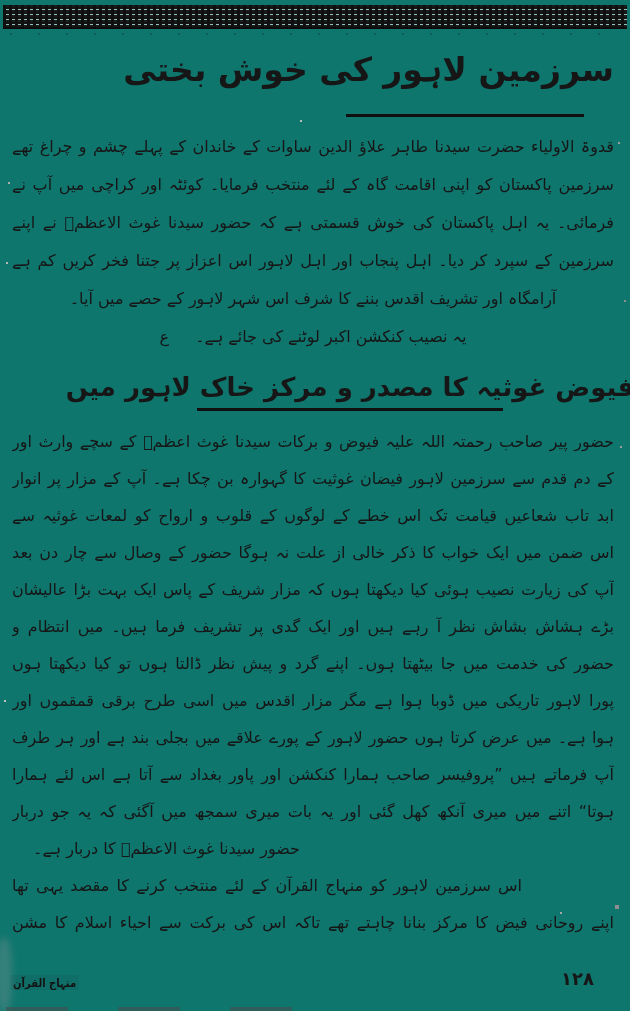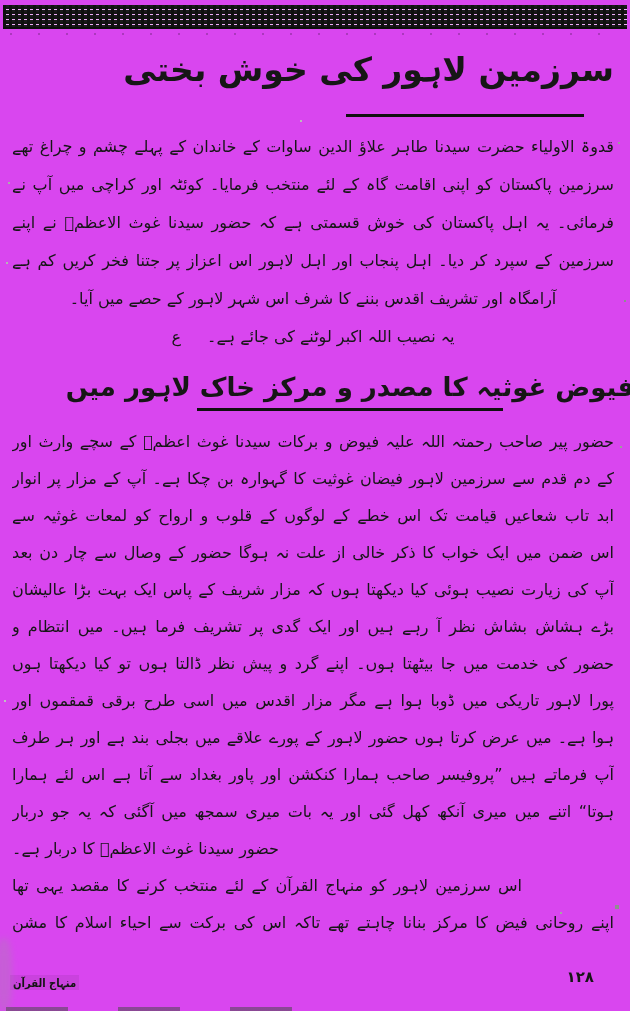--- a/index.html
+++ b/index.html
@@ -1,19 +1,19 @@
 <!DOCTYPE html>
 <html lang="ur"><head>
 <meta charset="utf-8">
 <style>
   html,body{margin:0;padding:0;}
   .page{
     position:relative;
     width:630px;height:1011px;
-    background:#d946ef;
+    background:#0f766e;
     overflow:hidden;
     color:#161616;
     font-family:"DejaVu Sans",sans-serif;
   }
   
   .band{
     position:absolute;top:5px;left:3px;right:3px;height:22px;
     background:
       repeating-linear-gradient(90deg,#101010 0 3px,rgba(255,255,255,0) 3px 6px),
       repeating-linear-gradient(0deg,#1b1b1b 0 2px,rgba(255,255,255,.55) 2px 3px,#141414 3px 5px);
@@ -33,21 +33,21 @@
     position:absolute;top:114px;right:46px;width:238px;height:3px;background:#101010;
   }
   
   .body{position:absolute;top:128px;left:12px;right:16px;}
   .line{
     direction:rtl;height:38px;line-height:38px;font-size:16px;
     text-align:right;overflow:hidden;
   }
   .justify{white-space:normal;text-align:justify;text-align-last:justify;word-spacing:1px;}
   .center{text-align:center;text-align-last:center;}
-  .flush-left{text-align:center;text-align-last:left;}
+  .flush-left{text-align:center;text-align-last:left;margin-left:21px;}
   .indent-first{padding-right:92px;}
   .sec .line{height:37px;line-height:37px;}
   .verse{
     display:flex;justify-content:center;align-items:center;gap:26px;
     height:38px;line-height:38px;font-size:16px;direction:ltr;
   }
   .verse .vtext{direction:rtl;}
   
   .heading{
     margin-top:6px;height:50px;line-height:50px;
@@ -60,21 +60,21 @@
   }
   
   .stamp{
     position:absolute;left:10px;top:976px;
     font-size:10px;font-weight:bold;direction:rtl;color:#131313;
     background:rgba(20,20,20,.08);padding:1px 3px;
     transform:scaleY(1.15);filter:blur(.3px);white-space:nowrap;
   }
   .pagenum{
     position:absolute;right:36px;top:968px;
-    font-size:15px;font-weight:bold;direction:rtl;
+    font-size:18px;font-weight:bold;direction:rtl;
   }
   
   .speckles{
     position:absolute;top:0;left:0;width:2px;height:2px;background:transparent;
     box-shadow:
       618px 142px 0 0 #9a9a9a,
       8px 182px 0 0 #ababab,
       624px 300px 0 0 #8e8e8e,
       6px 262px 0 0 #b5b5b5,
       620px 446px 0 0 #9c9c9c,
@@ -105,21 +105,21 @@
 
   <div class="body">
 
     <div class="line justify">قدوۃ الاولیاء حضرت سیدنا طاہر علاؤ الدین ساوات کے خاندان کے پہلے چشم و چراغ تھے جنہوں نے</div>
     <div class="line justify">سرزمین پاکستان کو اپنی اقامت گاہ کے لئے منتخب فرمایا۔ کوئٹہ اور کراچی میں آپ نے مستقل رہائش اختیار</div>
     <div class="line justify">فرمائی۔ یہ اہل پاکستان کی خوش قسمتی ہے کہ حضور سیدنا غوث الاعظمؓ نے اپنے اس لاڈلے بیٹے کو اس میں</div>
     <div class="line justify">سرزمین کے سپرد کر دیا۔ اہل پنجاب اور اہل لاہور اس اعزاز پر جتنا فخر کریں کم ہے کہ حضرت کی آخری</div>
     <div class="line center">آرامگاہ اور تشریف اقدس بننے کا شرف اس شہر لاہور کے حصے میں آیا۔</div>
     <div class="verse">
       <span>ع</span>
-      <span class="vtext">یہ نصیب اللہ اکبر لوٹنے کی جائے ہے۔</span>
+      <span class="vtext">یہ نصیب کنکشن اکبر لوٹنے کی جائے ہے۔</span>
     </div>
 
     <div class="heading">فیوض غوثیہ کا مصدر و مرکز خاک لاہور میں</div>
     <div class="heading-underline"></div>
 
     <div class="sec">
       <div class="line justify">حضور پیر صاحب رحمتہ اللہ علیہ فیوض و برکات سیدنا غوث اعظمؓ کے سچے وارث اور امین تھے۔ ان</div>
       <div class="line justify">کے دم قدم سے سرزمین لاہور فیضان غوثیت کا گہوارہ بن چکا ہے۔ آپ کے مزار پر انوار سے پھوٹنے والی</div>
       <div class="line justify">ابد تاب شعاعیں قیامت تک اس خطے کے لوگوں کے قلوب و ارواح کو لمعات غوثیہ سے منور کرتی رہیں گی</div>
       <div class="line justify">اس ضمن میں ایک خواب کا ذکر خالی از علت نہ ہوگا حضور کے وصال سے چار دن بعد راقم کو خواب میں</div>

